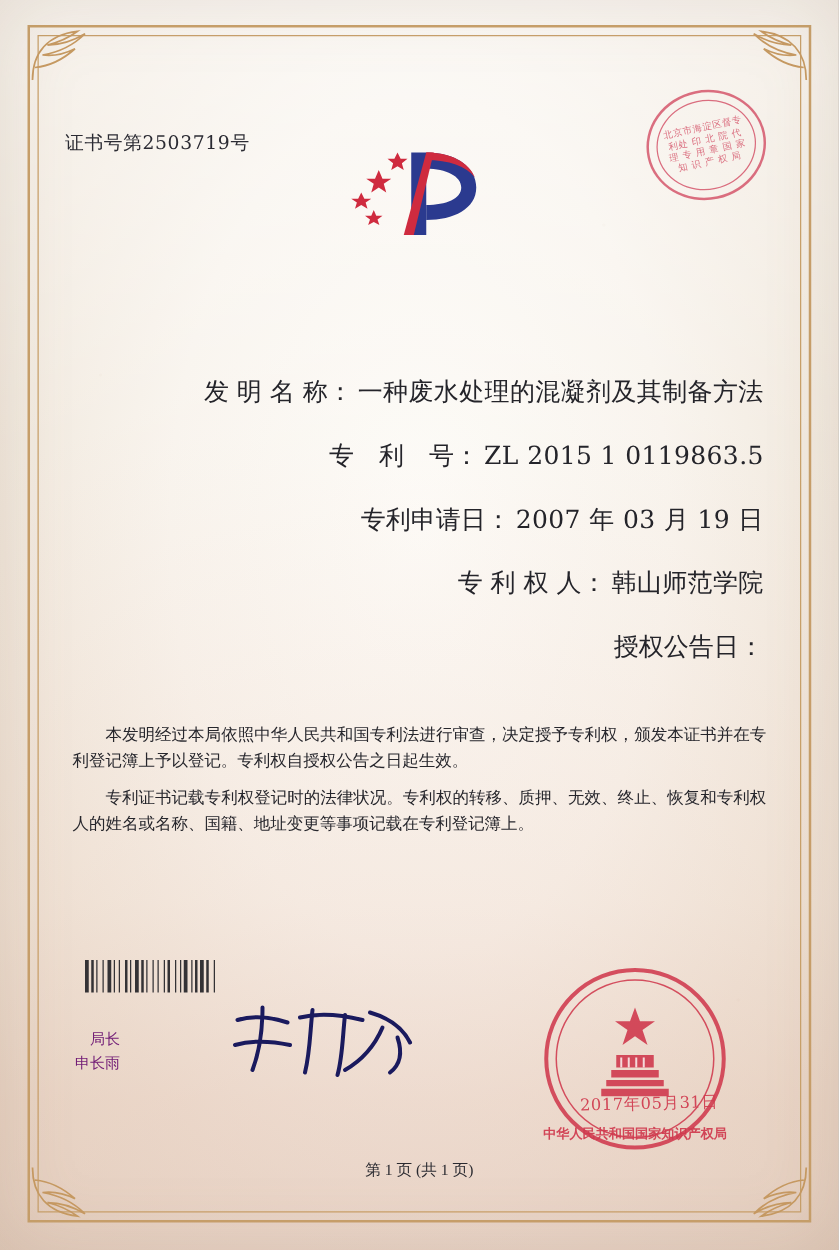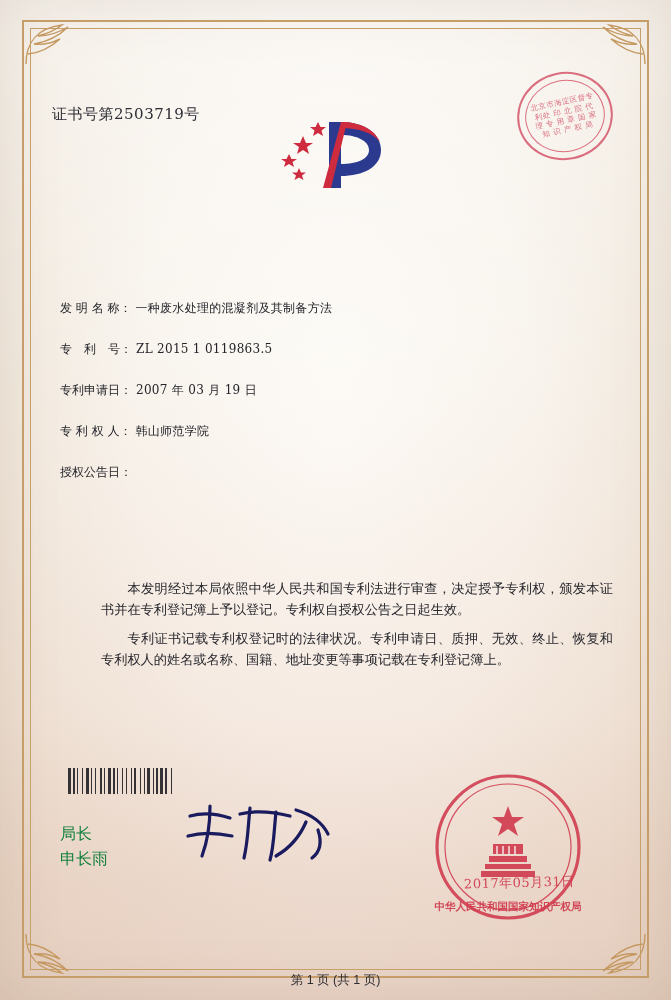--- a/index.html
+++ b/index.html
@@ -141,23 +141,24 @@
   .fields {
     position: absolute;
     left: 60px;
     top: 300px;
     right: 60px;
   }
   .field-row {
     display: flex;
     align-items: baseline;
     margin-bottom: 24px;
-    font-size: 12px;
+    font-size: 20px;
     color: #24242a;
     font-family: "DejaVu Serif", serif;
+    justify-content: flex-end;
   }
   .field-label {
     white-space: pre;
     flex: 0 0 auto;
   }
   .field-value {
     margin-left: 4px;
     letter-spacing: 0.3px;
   }
 
@@ -165,21 +166,20 @@
   .paras {
     position: absolute;
     left: 58px;
     right: 58px;
     top: 578px;
     font-size: 13.2px;
     line-height: 1.62;
     color: #26262c;
     text-align: justify;
     font-family: "DejaVu Serif", serif;
-    margin-left: 43px;
   }
   .paras p {
     margin: 0 0 7px 0;
     text-indent: 2em;
   }
 
   
   .barcode {
     position: absolute;
     left: 68px;
@@ -212,46 +212,46 @@
     font-family: "DejaVu Serif", serif;
     transform: rotate(-1.5deg);
     opacity: 0.92;
   }
 
   
   .sig-block {
     position: absolute;
     left: 60px;
     top: 822px;
-    font-size: 16px;
-    color: #15803d;
+    font-size: 12px;
+    color: #701a75;
     line-height: 1.55;
     font-family: "DejaVu Serif", serif;
+    text-align: right;
   }
   .signature {
     position: absolute;
     left: 178px;
     top: 800px;
     width: 160px;
     height: 66px;
     color: #1a1a5e;
   }
   .signature svg { width:100%; height:100%; display:block; }
 
   
   .footer {
     position: absolute;
     left: 0;
     right: 0;
     top: 928px;
     text-align: center;
     font-size: 12.5px;
     color: #2a2a30;
-    font-family: Liberation Sans, sans-serif;
-    margin-top: 44px;
+    font-family: Liberation Serif, serif;
   }
 
   
   .speckle {
     position:absolute; inset:0; pointer-events:none; opacity:0.25;
     background-image:
       radial-gradient(circle at 12% 30%, rgba(160,120,90,0.10) 0 1px, transparent 1.5px),
       radial-gradient(circle at 72% 18%, rgba(160,120,90,0.10) 0 1px, transparent 1.5px),
       radial-gradient(circle at 45% 66%, rgba(160,120,90,0.08) 0 1px, transparent 1.5px),
       radial-gradient(circle at 88% 80%, rgba(160,120,90,0.10) 0 1px, transparent 1.5px);
@@ -328,21 +328,21 @@
       <span class="field-label">专 利 权 人：</span>
       <span class="field-value">韩山师范学院</span>
     </div>
     <div class="field-row">
       <span class="field-label">授权公告日：</span>
     </div>
   </div>
 
   <div class="paras">
     <p>本发明经过本局依照中华人民共和国专利法进行审查，决定授予专利权，颁发本证书并在专利登记簿上予以登记。专利权自授权公告之日起生效。</p>
-    <p>专利证书记载专利权登记时的法律状况。专利申请日、质押、无效、终止、恢复和专利权人的姓名或名称、国籍、地址变更等事项记载在专利登记簿上。</p>
+    <p>专利证书记载专利权登记时的法律状况。专利权的转移、质押、无效、终止、恢复和专利权人的姓名或名称、国籍、地址变更等事项记载在专利登记簿上。</p>
   </div>
 
   <div class="barcode">
       <i style="width: 3px; margin-right: 0px; background: rgb(27, 27, 32);"></i>
       <i style="width: 1px; margin-right: 1px; background: transparent;"></i>
       <i style="width: 2px; margin-right: 0px; background: rgb(27, 27, 32);"></i>
       <i style="width: 1px; margin-right: 1px; background: transparent;"></i>
       <i style="width: 1px; margin-right: 0px; background: rgb(27, 27, 32);"></i>
       <i style="width: 3px; margin-right: 1px; background: transparent;"></i>
       <i style="width: 1px; margin-right: 0px; background: rgb(27, 27, 32);"></i>

